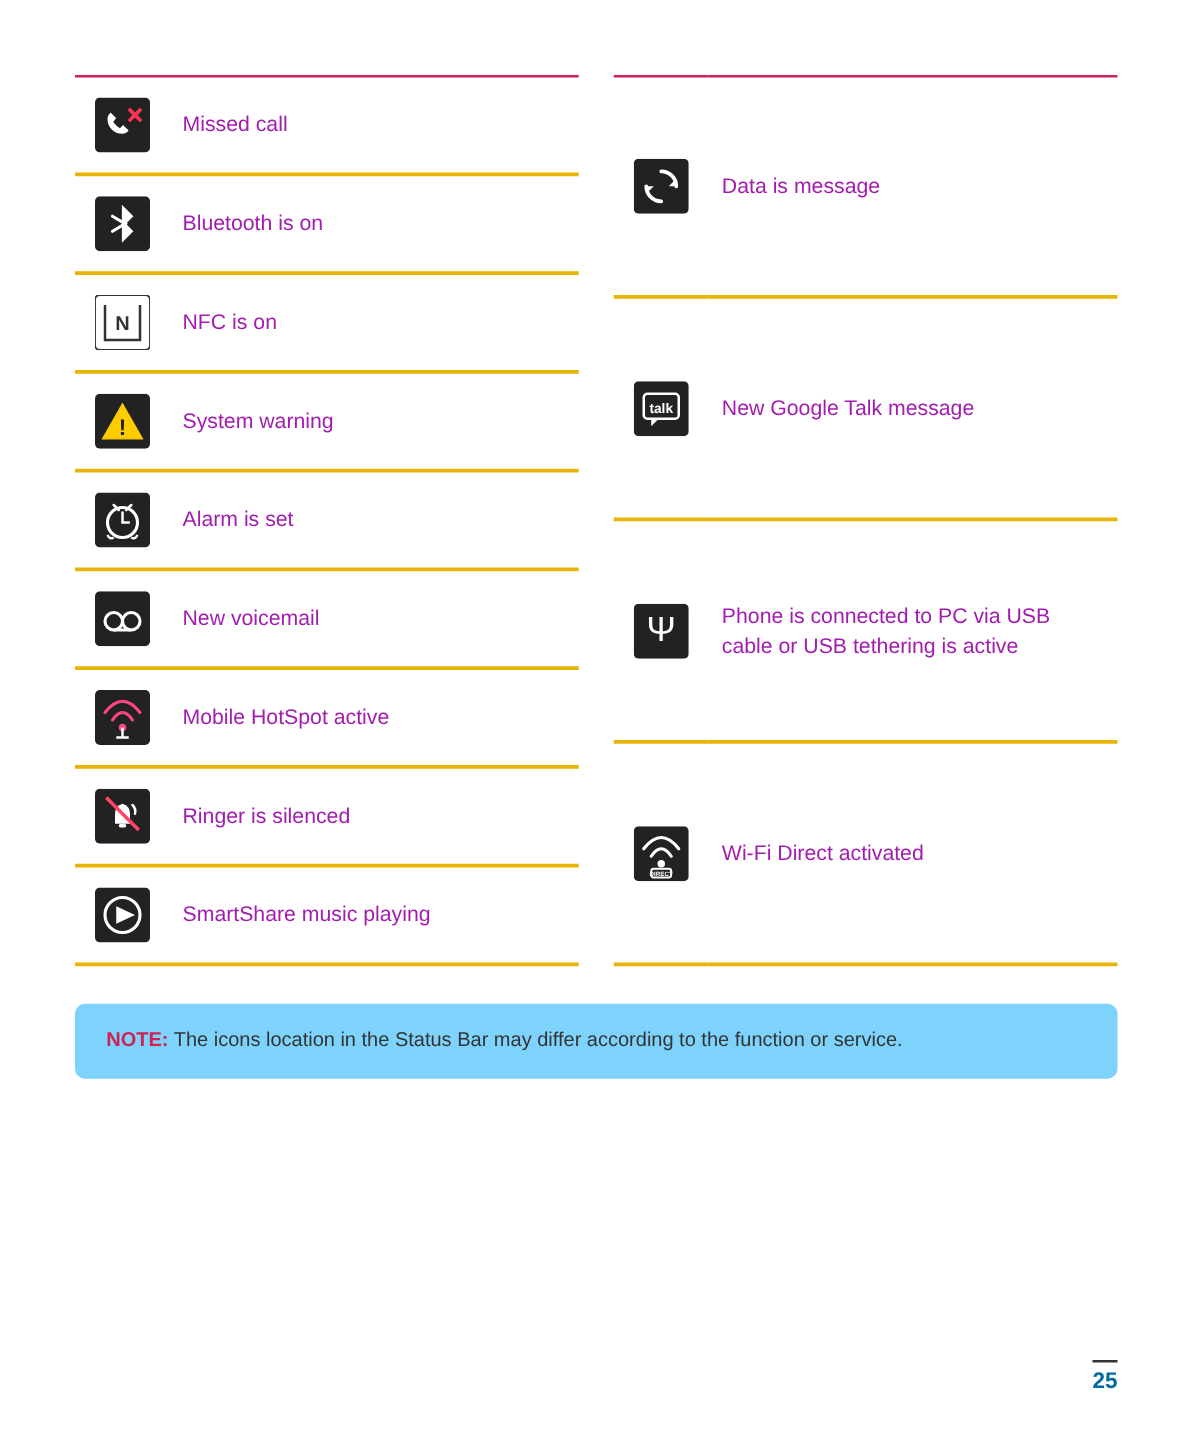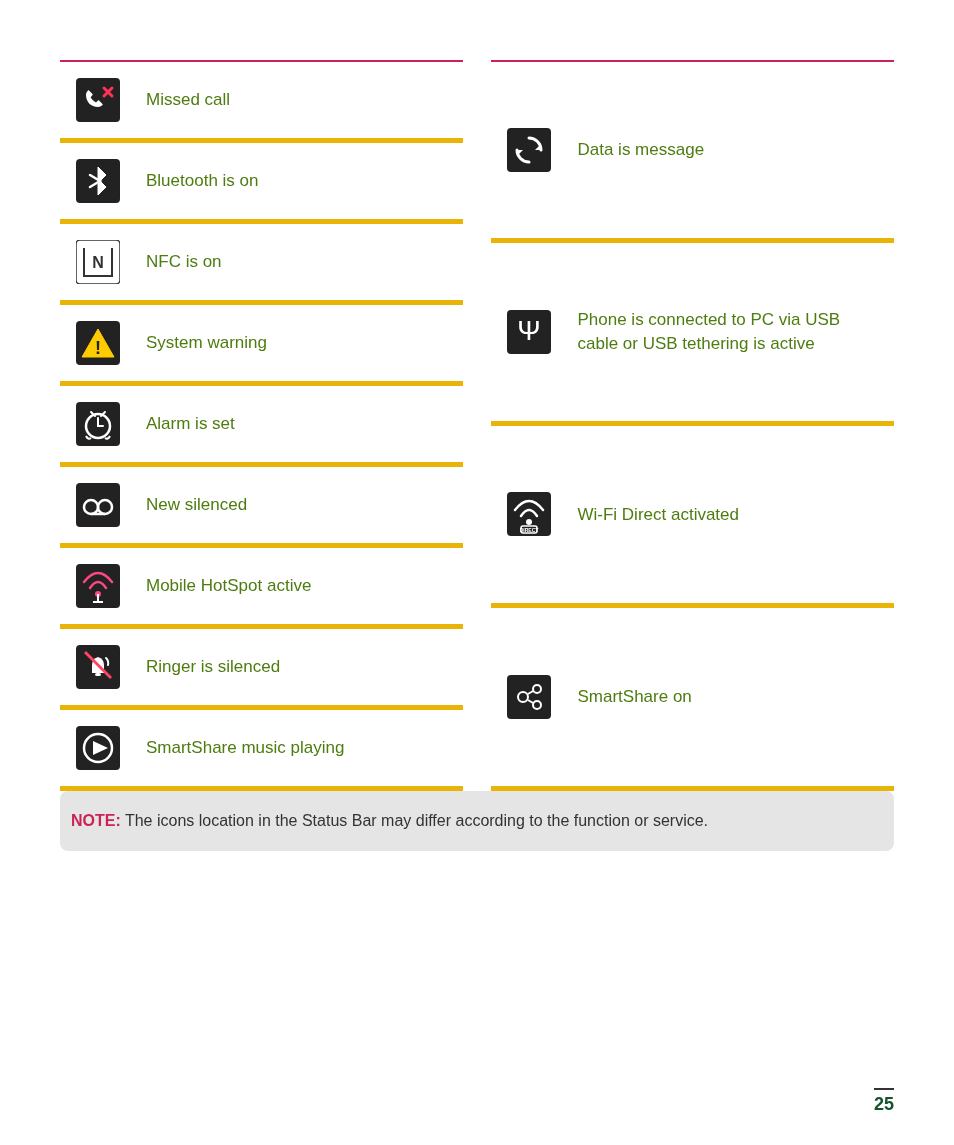--- a/index.html
+++ b/index.html
@@ -21,24 +21,24 @@
       width: 100%;
     }
 
     .icon-table {
       width: 50%;
       border-collapse: collapse;
     }
 
     .icon-table td {
       padding: 12px 10px;
-      border-bottom: 5px solid #eab308;
+      border-bottom: 3px solid #eab308;
       vertical-align: middle;
       font-size: 17px;
-      color: #4d7c0f;
+      color: #a21caf;
       line-height: 1.4;
     }
 
     .icon-table td:first-child {
       width: 70px;
       padding: 12px 12px;
     }
 
     .icon-table tr:first-child td {
       border-top: 2px solid #cc2255;
@@ -59,40 +59,41 @@
     .right-table tr:first-child td {
       border-top: 2px solid #cc2255;
     }
 
     
     .table-spacer {
       width: 30px;
     }
 
     .note-box {
-      background: #e5e5e5;
+      margin-top: 30px;
+      background: #7dd3fc;
       border-radius: 8px;
-      padding: 18px 11px;
+      padding: 18px 25px;
       font-size: 16px;
       color: #333;
       line-height: 1.5;
       width: 100%;
     }
 
     .note-box .note-bold {
       font-weight: bold;
       color: #cc2255;
     }
 
     .page-number {
       position: absolute;
       bottom: 30px;
       right: 60px;
       font-size: 18px;
-      color: #14532d;
+      color: #0369a1;
       font-weight: bold;
     }
 
     .page-number::before {
       content: '';
       display: block;
       border-top: 2px solid #333;
       margin-bottom: 4px;
     }
   </style>
@@ -176,21 +177,21 @@
             <td>
               <div class="icon-cell">
                 <svg viewBox="0 0 44 44" width="44" height="44" xmlns="http://www.w3.org/2000/svg">
       <rect width="44" height="44" fill="#222" rx="4"></rect>
       <circle cx="15" cy="24" r="7" fill="none" stroke="white" stroke-width="2.5"></circle>
       <circle cx="29" cy="24" r="7" fill="none" stroke="white" stroke-width="2.5"></circle>
       <line x1="15" y1="31" x2="29" y2="31" stroke="white" stroke-width="2.5"></line>
     </svg>
               </div>
             </td>
-            <td>New silenced</td>
+            <td>New voicemail</td>
           </tr>
           <tr>
             <td>
               <div class="icon-cell">
                 <svg viewBox="0 0 44 44" width="44" height="44" xmlns="http://www.w3.org/2000/svg">
       <rect width="44" height="44" fill="#222" rx="4"></rect>
       <circle cx="22" cy="30" r="3" fill="#ff4488"></circle>
       <path d="M14 24 Q18 18 22 18 Q26 18 30 24" fill="none" stroke="#ff4488" stroke-width="2.5" stroke-linecap="round"></path>
       <path d="M8 18 Q15 9 22 9 Q29 9 36 18" fill="none" stroke="#ff4488" stroke-width="2.5" stroke-linecap="round"></path>
       <line x1="22" y1="30" x2="22" y2="38" stroke="white" stroke-width="2"></line>
@@ -245,20 +246,33 @@
     </svg>
               </div>
             </td>
             <td>Data is message</td>
           </tr>
           <tr>
             <td>
               <div class="icon-cell">
                 <svg viewBox="0 0 44 44" width="44" height="44" xmlns="http://www.w3.org/2000/svg">
       <rect width="44" height="44" fill="#222" rx="4"></rect>
+      <rect x="8" y="10" width="28" height="20" rx="3" fill="none" stroke="white" stroke-width="2"></rect>
+      <text x="22" y="25" text-anchor="middle" font-size="11" fill="white" font-family="Arial" font-weight="bold">talk</text>
+      <polygon points="14,30 14,36 20,30" fill="white"></polygon>
+    </svg>
+              </div>
+            </td>
+            <td>New Google Talk message</td>
+          </tr>
+          <tr>
+            <td>
+              <div class="icon-cell">
+                <svg viewBox="0 0 44 44" width="44" height="44" xmlns="http://www.w3.org/2000/svg">
+      <rect width="44" height="44" fill="#222" rx="4"></rect>
       <text x="22" y="30" text-anchor="middle" font-size="28" fill="white" font-family="Arial">Ψ</text>
     </svg>
               </div>
             </td>
             <td>Phone is connected to PC via USB cable or USB tethering is active</td>
           </tr>
           <tr>
             <td>
               <div class="icon-cell">
                 <svg viewBox="0 0 44 44" width="44" height="44" xmlns="http://www.w3.org/2000/svg">
@@ -266,35 +280,20 @@
       <circle cx="22" cy="30" r="3" fill="white"></circle>
       <path d="M14 24 Q18 18 22 18 Q26 18 30 24" fill="none" stroke="white" stroke-width="2.5" stroke-linecap="round"></path>
       <path d="M8 18 Q15 9 22 9 Q29 9 36 18" fill="none" stroke="white" stroke-width="2.5" stroke-linecap="round"></path>
       <rect x="14" y="34" width="16" height="7" rx="2" fill="none" stroke="white" stroke-width="1.5"></rect>
       <text x="22" y="40" text-anchor="middle" font-size="5" fill="white" font-family="Arial" font-weight="bold">DIRECT</text>
     </svg>
               </div>
             </td>
             <td>Wi-Fi Direct activated</td>
           </tr>
-          <tr>
-            <td>
-              <div class="icon-cell">
-                <svg viewBox="0 0 44 44" width="44" height="44" xmlns="http://www.w3.org/2000/svg">
-      <rect width="44" height="44" fill="#222" rx="4"></rect>
-      <circle cx="16" cy="22" r="5" fill="none" stroke="white" stroke-width="2"></circle>
-      <circle cx="30" cy="14" r="4" fill="none" stroke="white" stroke-width="2"></circle>
-      <circle cx="30" cy="30" r="4" fill="none" stroke="white" stroke-width="2"></circle>
-      <line x1="21" y1="19" x2="26" y2="16" stroke="white" stroke-width="2"></line>
-      <line x1="21" y1="25" x2="26" y2="28" stroke="white" stroke-width="2"></line>
-    </svg>
-              </div>
-            </td>
-            <td>SmartShare on</td>
-          </tr>
         </tbody>
     </table>
   </div>
 
   <div class="note-box">
     <span class="note-bold">NOTE:</span><span> The icons location in the Status Bar may differ according to the function or service.</span>
   </div>
 </div>
 
 <div class="page-number">25</div>

